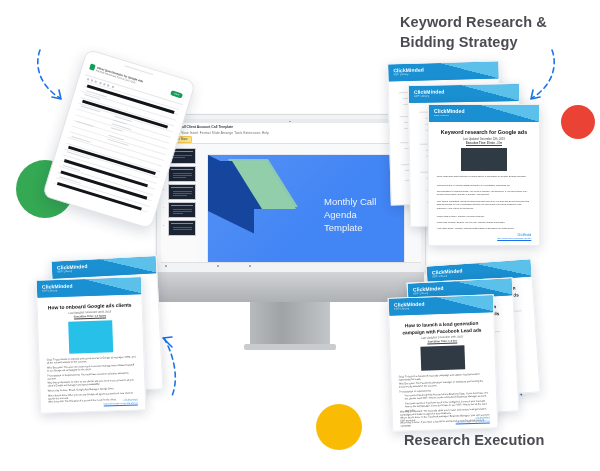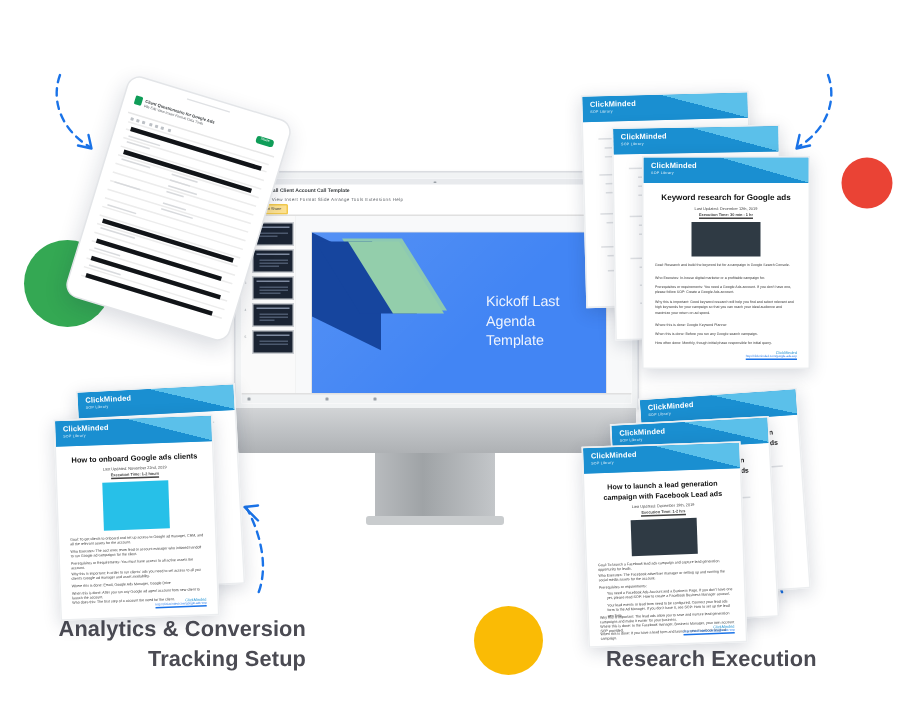--- a/index.html
+++ b/index.html
@@ -164,22 +164,22 @@
   
   .ce1{left:430px;top:262px;width:104px;height:132px;transform:rotate(-4deg);}
   .ce2{left:410px;top:280px;width:104px;height:132px;transform:rotate(-3deg);}
   .ce3{left:390px;top:296px;width:104px;height:132px;transform:rotate(-2deg);}
 </style>
 </head>
 <body>
 
 <div class="stage">
 
-  <div class="caption cap-bl">Analytics &amp; Conversion
-Tracking Setup</div>
+  <div class="caption cap-tr">Keyword Research &amp;
+Bidding Strategy</div>
   <div class="caption cap-br">Step-by-Step
 Research Execution</div>
 
   <div class="dot dot-green"></div>
   <div class="dot dot-red"></div>
   <div class="dot dot-yellow"></div>
 
   <svg class="arrow arr-tl" width="60" height="56" viewBox="0 0 60 56">
     <path d="M6 2 C0 18, 6 38, 26 50"></path>
     <path class="head" d="M18 49 L27 51 L25 42"></path>
@@ -249,21 +249,21 @@
 
           <div class="canvas-area">
             <div class="slide">
               <div class="slide-sheen"></div>
               <svg width="196" height="110" viewBox="0 0 196 110" style="position:absolute;left:0;top:0">
                 <path d="M0 6 L0 62 L46 62 L46 6 Z" fill="#16459e" transform="skewY(26) translate(0,-6)"></path>
                 <path d="M20 4 L60 4 L90 52 L50 52 Z" fill="#93ceab" opacity="0.92"></path>
                 <path d="M2 6 L40 6 L70 54 L32 54 Z" fill="#16459e"></path>
                 <path d="M24 6 L58 6 L88 54 L54 54 Z" fill="#93ceab"></path>
               </svg>
-              <div class="slide-title">Kickoff Last
+              <div class="slide-title">Monthly Call
 Agenda
 Template</div>
             </div>
           </div>
 
           <div class="app-status">
             <span class="status-ic" style="left:4px"></span>
             <span class="status-ic" style="left:56px"></span>
             <span class="status-ic" style="left:88px"></span>
           </div>

